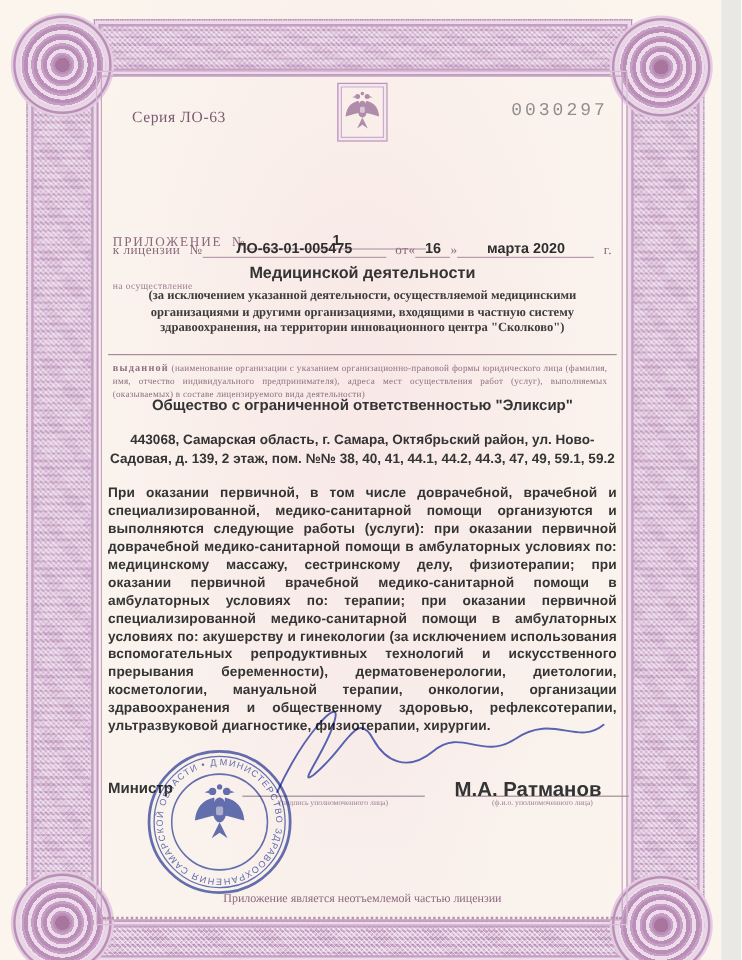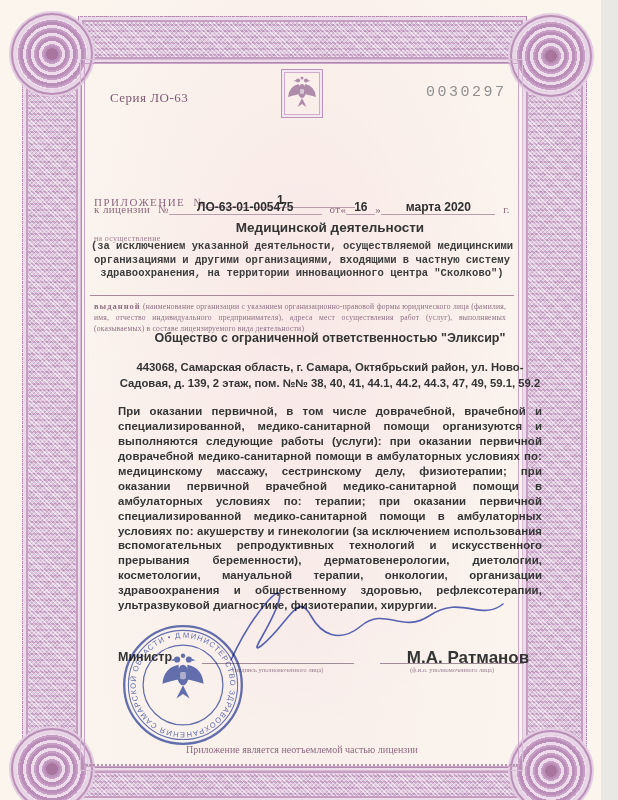--- a/index.html
+++ b/index.html
@@ -40,21 +40,21 @@
   .ros-br{left:515px;top:735px;}
 
   .inner-frame{position:absolute;left:84px;top:63px;width:433px;height:702px;
      border:1px solid #c9a4c6;outline:1px solid #d9bcd6;outline-offset:3px;}
 
   
   .content{position:absolute;left:90px;top:0;width:424px;height:800px;}
   .abs{position:absolute;}
 
   .preprint{color:#8b687e;font-family:"Liberation Serif",serif;}
-  .typed{color:#343434;font-family:"Liberation Sans",sans-serif;font-weight:bold;margin-left:28px;}
+  .typed{color:#343434;font-family:"Liberation Sans",sans-serif;font-weight:bold;}
 
   .series{left:20px;top:90px;font-size:13px;letter-spacing:.5px;color:#7c5a72;}
   .serial{left:336px;top:84px;font-family:Liberation Mono, monospace;font-size:15px;
           letter-spacing:2.5px;color:#8f8f8f;}
 
   .crest{left:191px;top:69px;width:40px;height:47px;border:1px solid #bb93b6;
          box-shadow:inset 0 0 0 2px #f3e8f1, inset 0 0 0 3px #cfaccb;
          display:flex;align-items:center;justify-content:center;color:#b08cab;}
 
   .ministry{left:0;top:120px;width:100%;text-align:center;font-size:13.5px;font-weight:600;
@@ -65,21 +65,21 @@
   .row-license{left:4px;top:200px;width:416px;}
   .lbl{color:#8b687e;letter-spacing:1.5px;font-size:11px;white-space:nowrap;}
   .lbl-sm{letter-spacing:.4px;}
   .fill{border-bottom:1px solid #b79cac;text-align:center;font-family:"Liberation Sans",sans-serif;
         font-weight:bold;color:#2e2e2e;font-size:12px;line-height:1.2;}
   .gap{width:8px;}
 
   .purpose{left:4px;top:234px;font-size:8px;color:#9b7d90;letter-spacing:.3px;}
   .act-title{left:0;top:220px;width:100%;text-align:center;font-size:13.5px;}
   .act-sub{left:0;top:240px;width:100%;text-align:center;font-size:10.5px;font-weight:600;
-           line-height:1.3;color:#3c3c3c;font-family:Liberation Mono, monospace;}
+           line-height:1.3;color:#3c3c3c;font-family:Liberation Serif, serif;}
 
   .rule{left:0;top:295px;width:100%;border-top:1px solid #a88a9c;height:0;}
   .issued{left:4px;top:300px;width:412px;font-size:7.6px;line-height:1.45;color:#8d6f84;
           text-align:justify;letter-spacing:.2px;}
   .issued b{font-size:8.5px;letter-spacing:1px;}
 
   .org{left:0;top:331px;width:100%;text-align:center;font-size:12.5px;}
   .address{left:0;top:359px;width:100%;text-align:center;font-size:11.3px;line-height:1.45;}
 
   .works{left:0;top:404px;width:100%;font-size:11.4px;line-height:1.31;text-align:justify;

